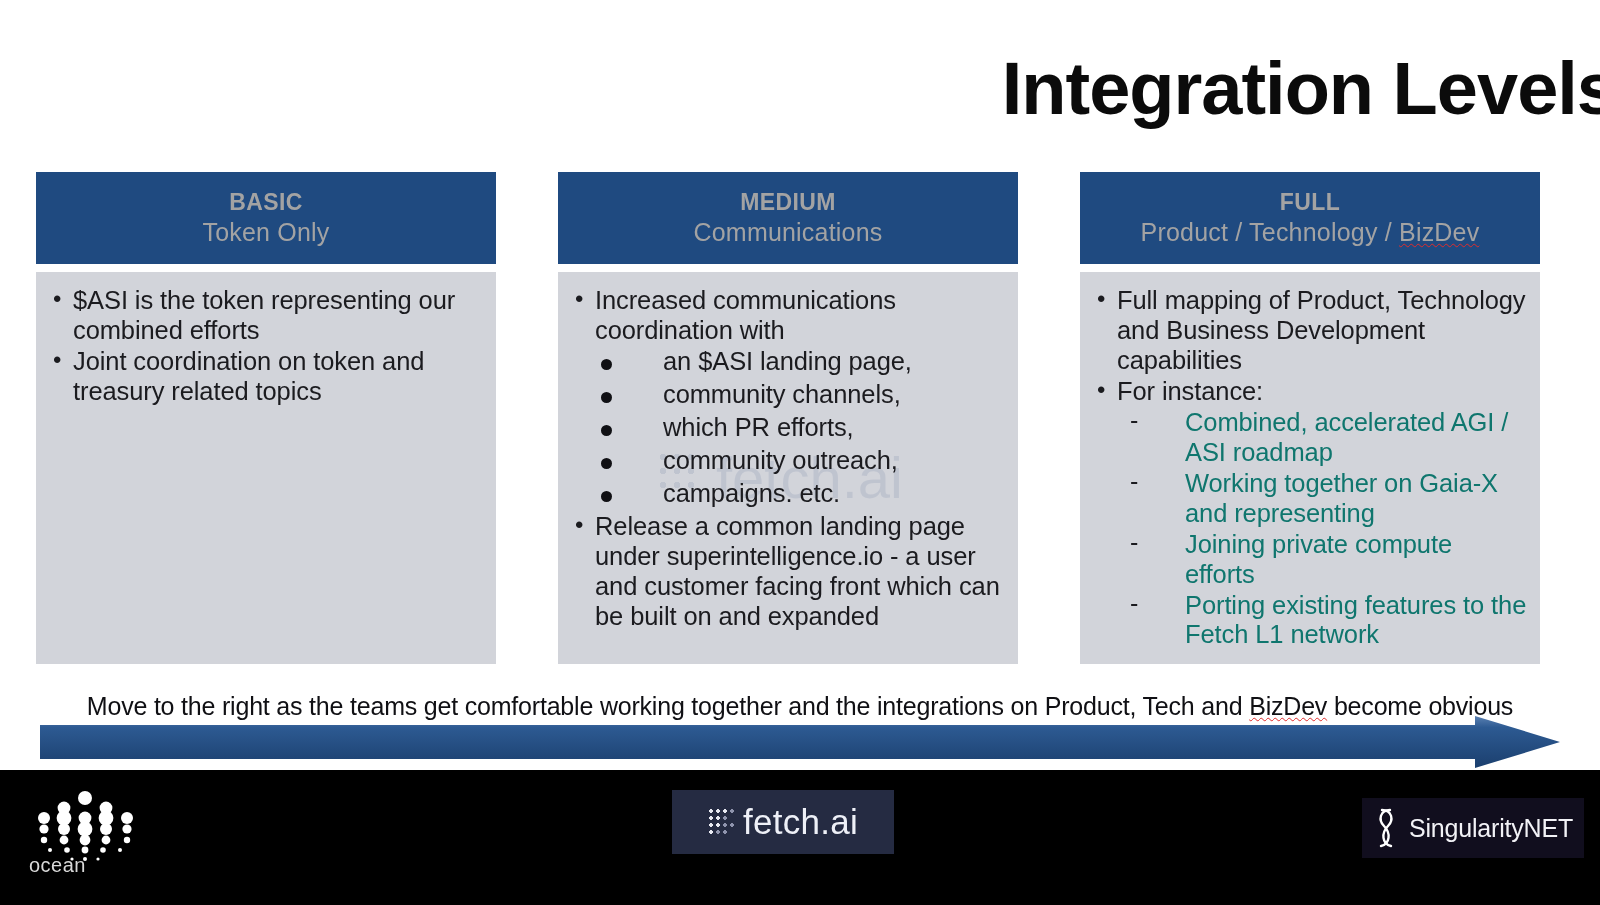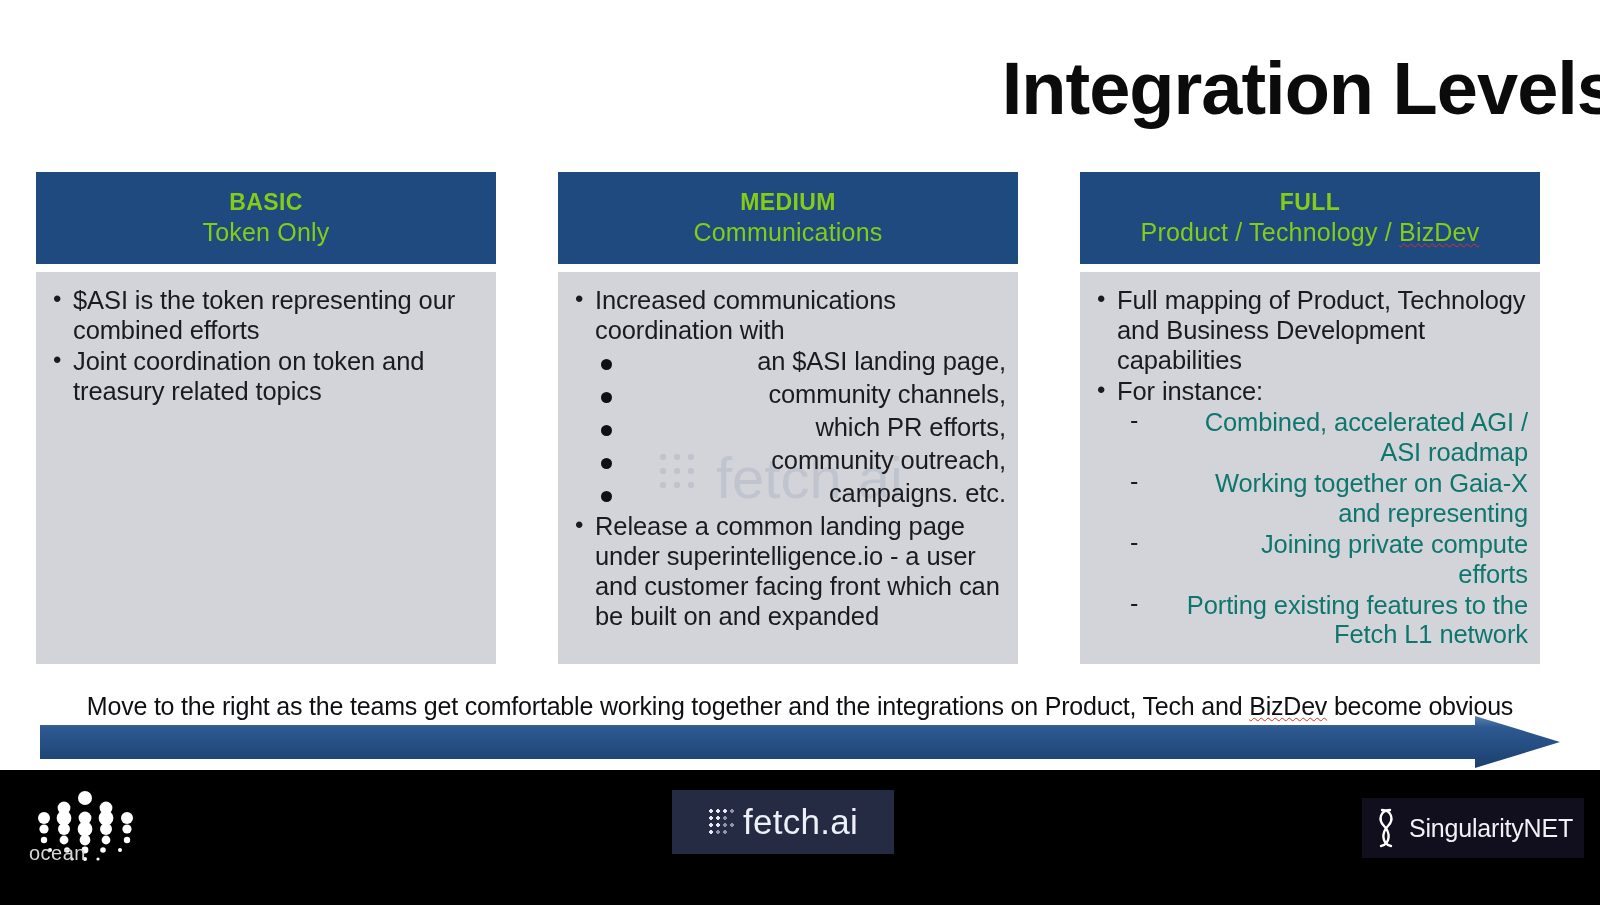--- a/index.html
+++ b/index.html
@@ -51,21 +51,21 @@
     flex-direction: column;
   }
 
   .col-header {
     background: #1f4a80;
     height: 92px;
     display: flex;
     flex-direction: column;
     align-items: center;
     justify-content: center;
-    color: #84cc16;
+    color: #a3a3a3;
     line-height: 1.08;
     margin-bottom: 8px;
     padding: 0 6px;
   }
   .col-header .ttl {
     font-size: 23px;
     font-weight: 700;
     letter-spacing: 0.4px;
   }
   .col-header .sub {
@@ -137,21 +137,21 @@
   }
   li.bullet::before {
     content: "\2022";
     position: absolute;
     left: 5px;
     top: -1px;
     font-size: 24px;
     color: #1b1b1f;
   }
 
-  ul.subs { list-style: none; margin-top: 0px; text-align: right; }
+  ul.subs { list-style: none; margin-top: 0px; }
 
   li.sub-dot {
     position: relative;
     padding-left: 93px;
     font-size: 25.5px;
     line-height: 1.175;
     color: #1b1b1f;
     margin-bottom: 3px;
     letter-spacing: -0.1px;
   }
@@ -221,21 +221,21 @@
   #ocean-logo {
     position: absolute;
     left: 20px;
     top: 14px;
     width: 130px;
     height: 110px;
   }
   #ocean-word {
     position: absolute;
     left: 29px;
-    top: 72px;
+    top: 84px;
     font-size: 20px;
     color: #d8d8d8;
     letter-spacing: 0.5px;
   }
 
   
   #fetch-logo {
     position: absolute;
     left: 672px;
     top: 20px;

